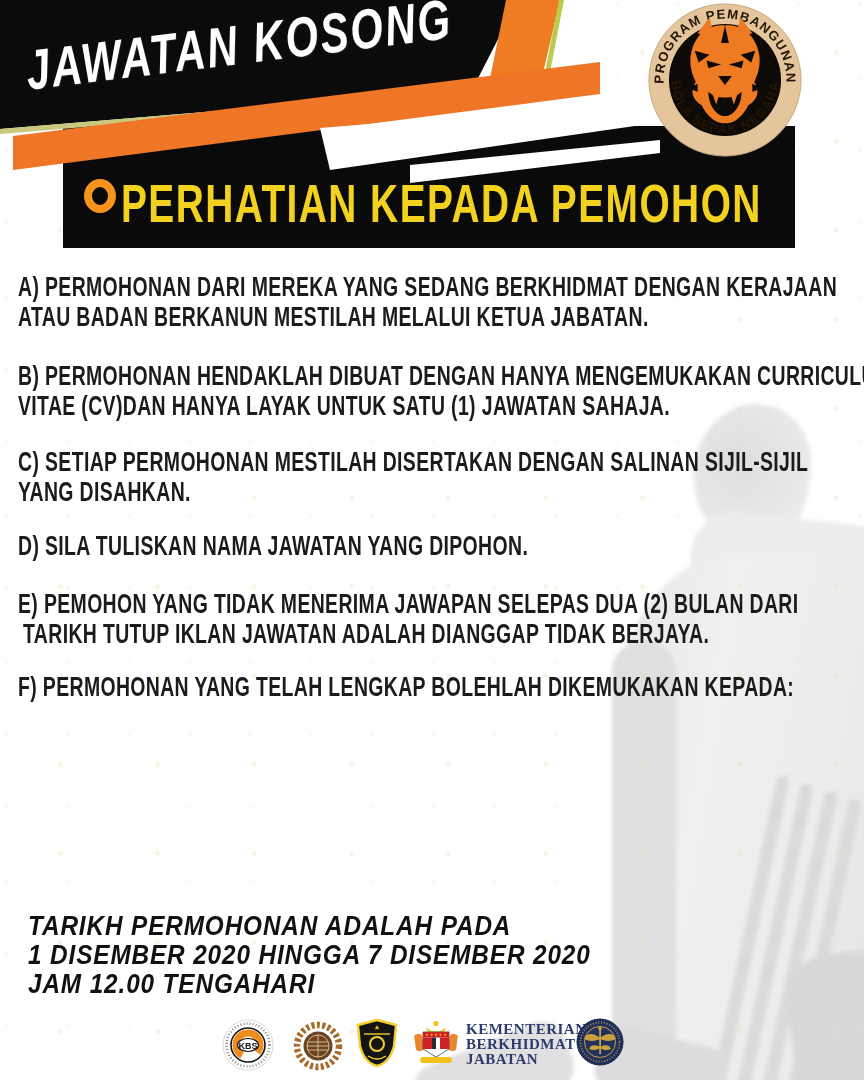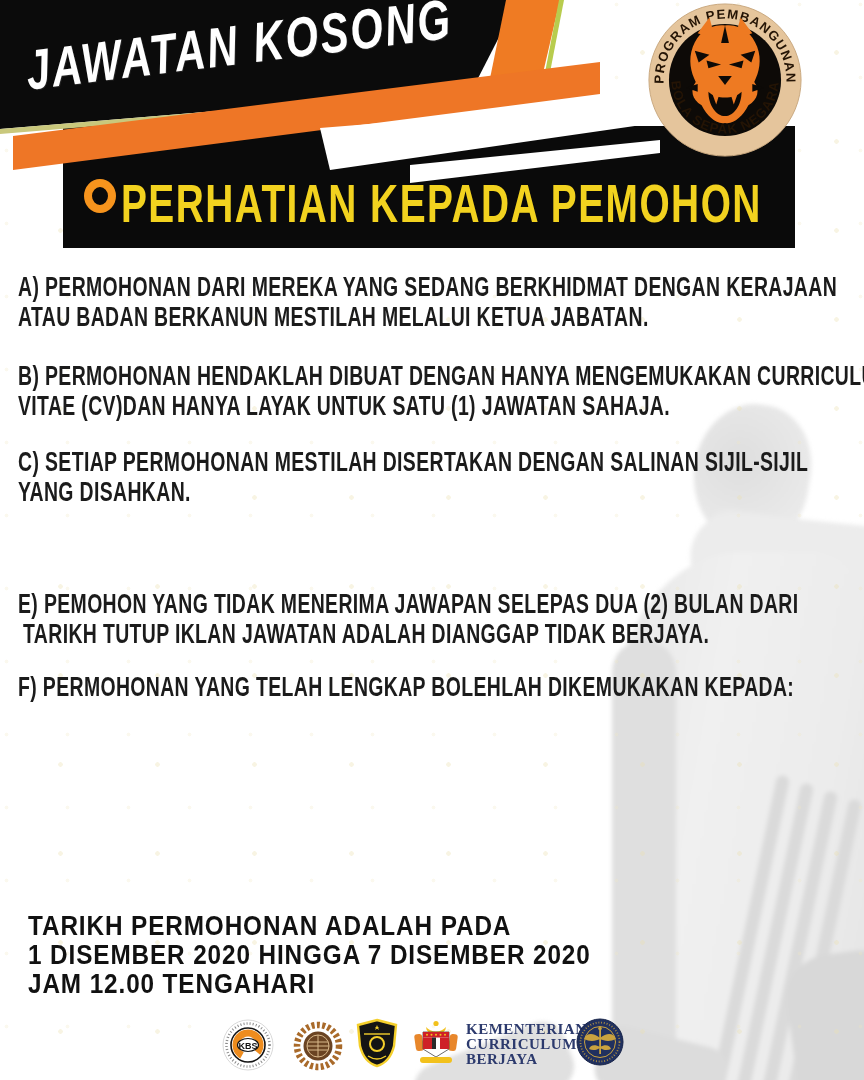--- a/index.html
+++ b/index.html
@@ -63,21 +63,21 @@
   .note{position:absolute;left:18px;z-index:6;color:#1b1b1b;}
   .note .ln{display:block;white-space:nowrap;font-weight:bold;font-size:27px;line-height:30px;
     letter-spacing:.5px;transform:scaleX(.72);transform-origin:left top;}
   .note .indent{padding-left:7px;}
   .contact-addr{position:absolute;left:30px;top:716px;z-index:6;color:#111;}
   .contact-addr .ln{display:block;white-space:nowrap;font-weight:bold;font-size:29px;line-height:26.5px;
     letter-spacing:1px;transform:scaleX(.95);transform-origin:left top;}
   .contact-lines{position:absolute;left:28px;top:826px;z-index:6;color:#111;}
   .contact-lines .ln{display:block;white-space:nowrap;font-weight:bold;font-size:30px;line-height:28px;
     letter-spacing:1.5px;transform:scaleX(.88);transform-origin:left top;}
-  .deadline{position:absolute;left:28px;top:912px;z-index:6;color:#111;}
+  .deadline{position:absolute;left:28px;top:912px;z-index:6;color:#111;font-style:italic;}
   .deadline .ln{display:block;white-space:nowrap;font-weight:bold;font-size:27px;line-height:29px;
     letter-spacing:1px;transform:scaleX(.9);transform-origin:left top;}
   
   .footer-logos{position:absolute;left:0;top:1014px;width:790px;height:60px;z-index:6;}
   .ministry-text{position:absolute;left:466px;top:1022px;color:#2c3a6d;
     font-family:"Liberation Serif", serif;font-weight:bold;font-size:15px;line-height:15px;letter-spacing:.5px;}
 </style>
 </head>
 <body>
 
@@ -154,20 +154,23 @@
     <span class="ln">ATAU BADAN BERKANUN MESTILAH MELALUI KETUA JABATAN.</span>
   </div>
   <div class="note" style="top:361px;">
     <span class="ln">B) PERMOHONAN HENDAKLAH DIBUAT DENGAN HANYA MENGEMUKAKAN CURRICULUM</span>
     <span class="ln">VITAE (CV)DAN HANYA LAYAK UNTUK SATU (1) JAWATAN SAHAJA.</span>
   </div>
   <div class="note" style="top:447px;">
     <span class="ln">C) SETIAP PERMOHONAN MESTILAH DISERTAKAN DENGAN SALINAN SIJIL-SIJIL</span>
     <span class="ln">YANG DISAHKAN.</span>
   </div>
+  <div class="note" style="top:531px;">
+    <span class="ln">D) SILA TULISKAN NAMA JAWATAN YANG DIPOHON.</span>
+  </div>
   <div class="note" style="top:589px;">
     <span class="ln">E) PEMOHON YANG TIDAK MENERIMA JAWAPAN SELEPAS DUA (2) BULAN DARI</span>
     <span class="ln indent">TARIKH TUTUP IKLAN JAWATAN ADALAH DIANGGAP TIDAK BERJAYA.</span>
   </div>
   <div class="note" style="top:672px;">
     <span class="ln">F) PERMOHONAN YANG TELAH LENGKAP BOLEHLAH DIKEMUKAKAN KEPADA:</span>
   </div>
 
 
   <div class="deadline">
@@ -228,17 +231,17 @@
       <circle cx="24" cy="10.5" r="1.8" fill="#C9A23F"></circle>
       <path d="M24,20 C17,14 10,15 8,21 C14,24 20,23 24,21 Z" fill="#C9A23F"></path>
       <path d="M24,20 C31,14 38,15 40,21 C34,24 28,23 24,21 Z" fill="#C9A23F"></path>
       <path d="M24,29 C19,26 14,27 13,31 C17,33 21,32 24,30 Z" fill="#C9A23F"></path>
       <path d="M24,29 C29,26 34,27 35,31 C31,33 27,32 24,30 Z" fill="#C9A23F"></path>
     </svg>
   </div>
 
   <div class="ministry-text">
     <div>KEMENTERIAN</div>
-    <div>CURRICULUM</div>
-    <div>BERJAYA</div>
+    <div>BERKHIDMAT</div>
+    <div>JABATAN</div>
   </div>
 
 </div>
 
 </body></html>

